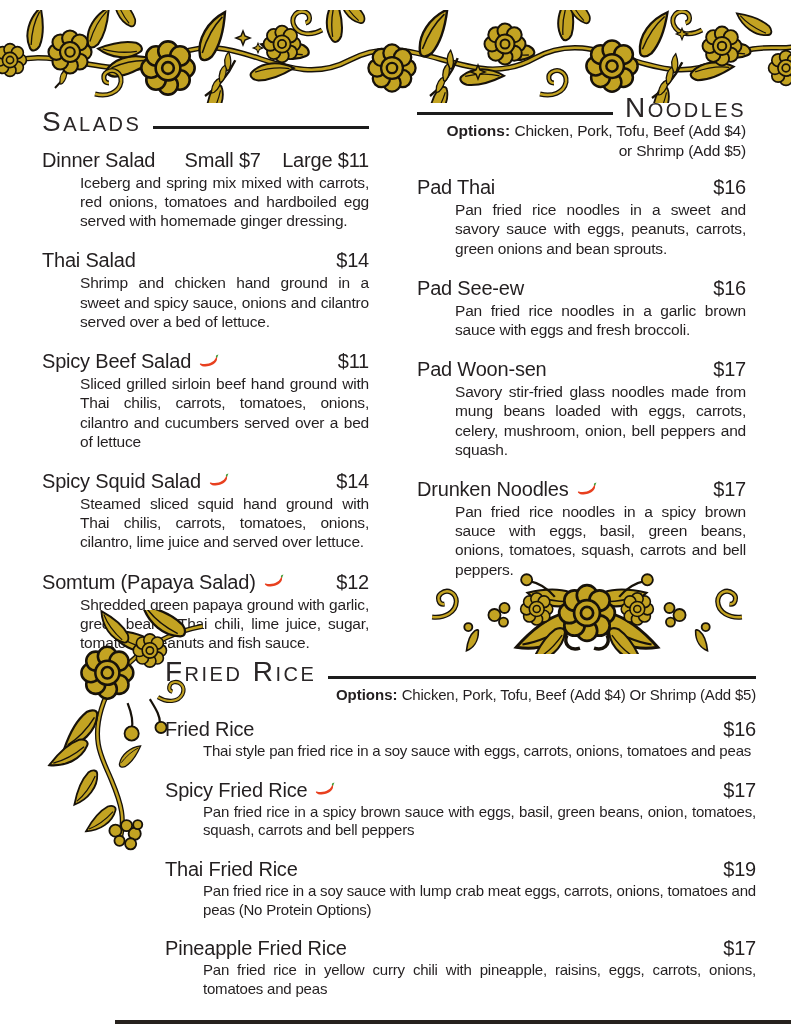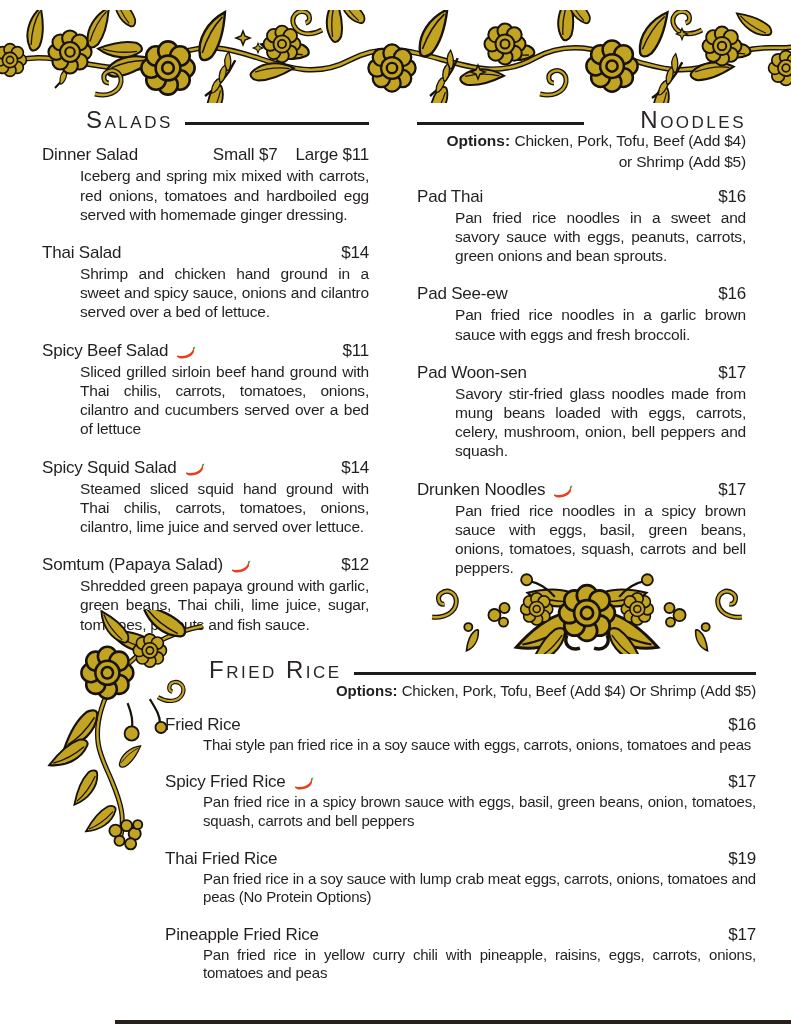--- a/index.html
+++ b/index.html
@@ -9,37 +9,37 @@
   }
   
   .top-border{position:absolute;left:0;top:10px;width:791px;height:93px;}
   .mid-divider{position:absolute;left:416px;top:570px;width:342px;height:84px;}
   .corner-vine{position:absolute;left:30px;top:610px;width:178px;height:248px;}
   .bottom-edge{position:absolute;left:115px;right:0;bottom:0;height:4px;background:#26211d;}
 
   
   .section{position:absolute;}
   .sec-salads{left:42px;top:110px;width:327px;}
-  .sec-noodles{left:417px;top:110px;width:329px;}
+  .sec-noodles{left:417px;top:96px;width:329px;}
   .sec-fried{left:165px;top:660px;width:591px;}
 
   .sec-header{display:flex;align-items:flex-end;gap:12px;}
   .sec-title{
-    font-variant:small-caps;font-size:24px;letter-spacing:2.5px;line-height:.85;
-    font-weight:400;white-space:nowrap;color:#2a2627;margin-left:44px;
+    font-variant:small-caps;font-size:28px;letter-spacing:2.5px;line-height:.85;
+    font-weight:400;white-space:nowrap;color:#2a2627;
   }
   .sec-line{flex:1;border-bottom:3px solid #1c1c1c;margin-bottom:5px;}
 
   .options{ text-align:right;font-size:15.5px;line-height:1.3;margin-top:1px;letter-spacing:-.2px;}
   .options b{font-weight:700;letter-spacing:0;}
   .sec-fried .options{font-size:15px;}
 
   .items{margin-top:-4px;}
   .menu-item{margin-top:19px;}
-  .item-row{display:flex;align-items:flex-end;font-size:17px;letter-spacing:-.2px;}
+  .item-row{display:flex;align-items:center;font-size:20px;letter-spacing:-.2px;}
   .item-name{white-space:nowrap;}
   .chili{margin-left:8px;display:inline-flex;align-items:center;position:relative;top:-1px;}
   .item-price{margin-left:auto;white-space:pre;text-align:right;}
   .item-desc{font-size:15.5px;line-height:1.24;text-align:justify;margin-top:1px;letter-spacing:-.2px;margin-left:38px;}
   .sec-fried .item-desc{font-size:15px;}
   .sec-fried .menu-item{margin-top:18px;}
 </style>
 </head>
 <body>
 

